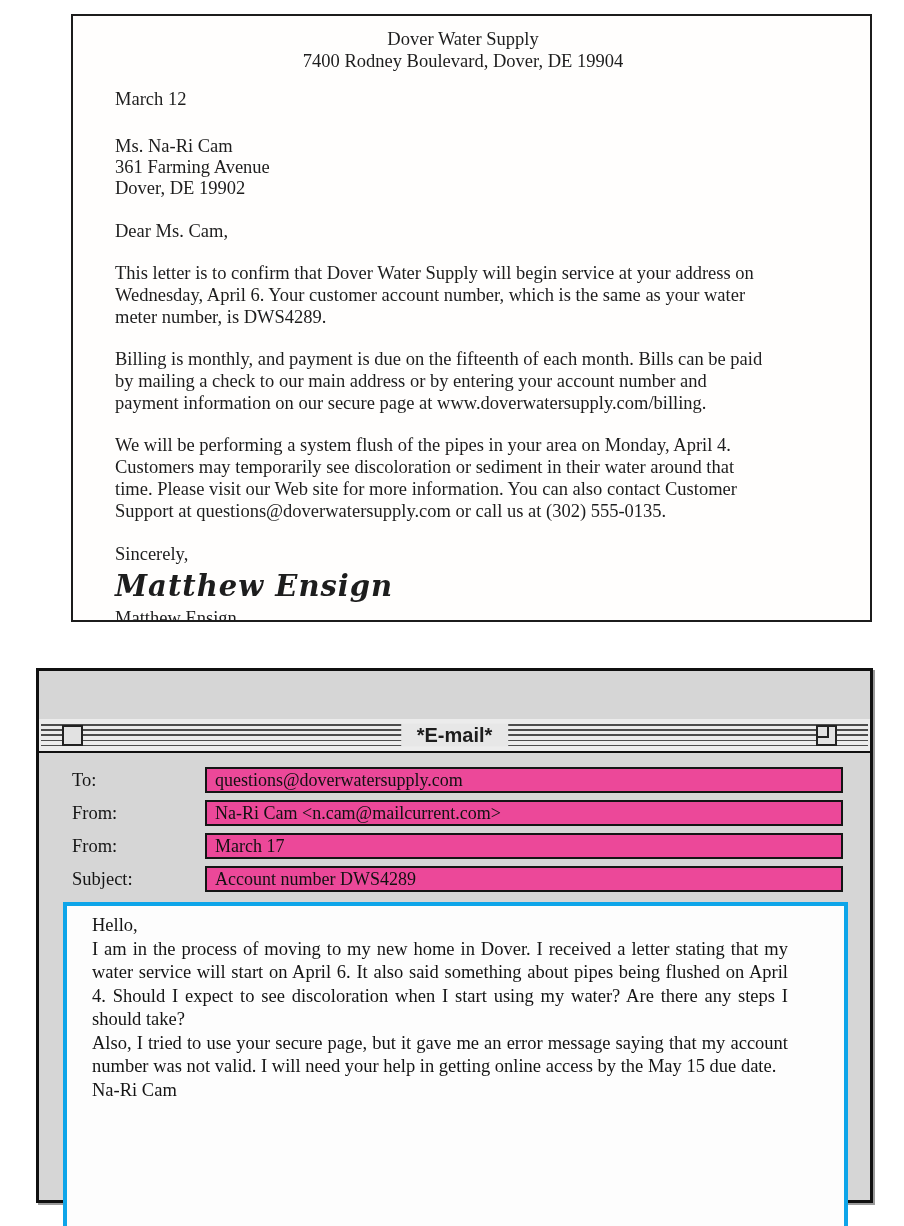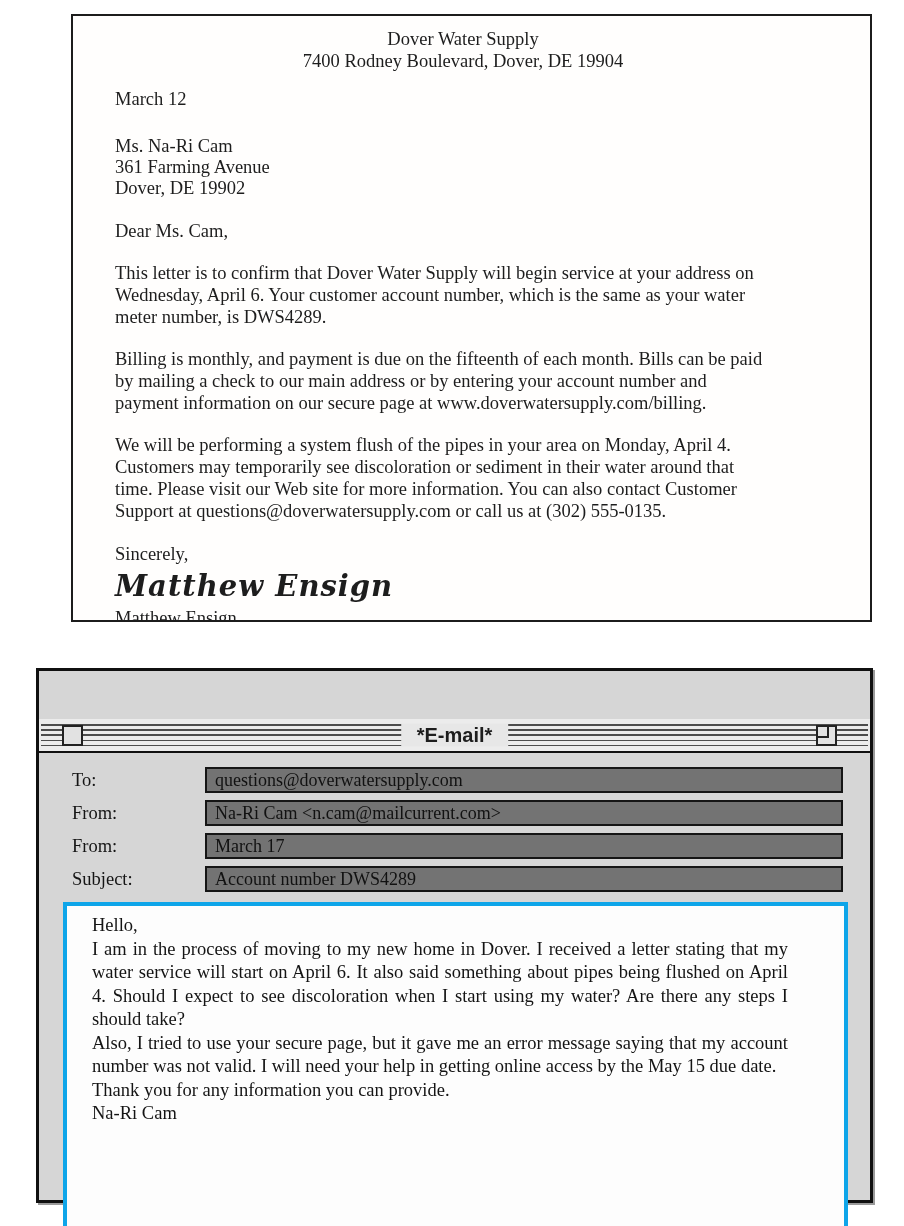--- a/index.html
+++ b/index.html
@@ -115,21 +115,21 @@
   }
   .field-label {
     width: 133px;
     font-size: 18.5px;
     color: #151515;
   }
   .field-input {
     flex: 1;
     height: 26px;
     border: 2px solid #151515;
-    background: #737373;
+    background: #ec4899;
     font-family: "Liberation Serif", serif;
     font-size: 18px;
     padding: 0 8px;
     color: #111;
     outline: none;
   }
 
   .body-box {
     margin: 10px 22px 0 24px;
     height: 333px;
@@ -200,17 +200,16 @@
     <div class="field-row">
       <div class="field-label">Subject:</div>
       <input class="field-input" type="text" readonly="" value="Account number DWS4289" style="">
     </div>
   </div>
 
   <div class="body-box">
     <p>Hello,</p>
     <p class="justified">I am in the process of moving to my new home in Dover. I received a letter stating that my water service will start on April 6. It also said something about pipes being flushed on April 4. Should I expect to see discoloration when I start using my water? Are there any steps I should take?</p>
     <p class="justified">Also, I tried to use your secure page, but it gave me an error message saying that my account number was not valid. I will need your help in getting online access by the May 15 due date.</p>
-    <p>Thank you for any information you can provide.</p>
     <p>Na-Ri Cam</p>
   </div>
 
 </div>
 
 </body></html>

